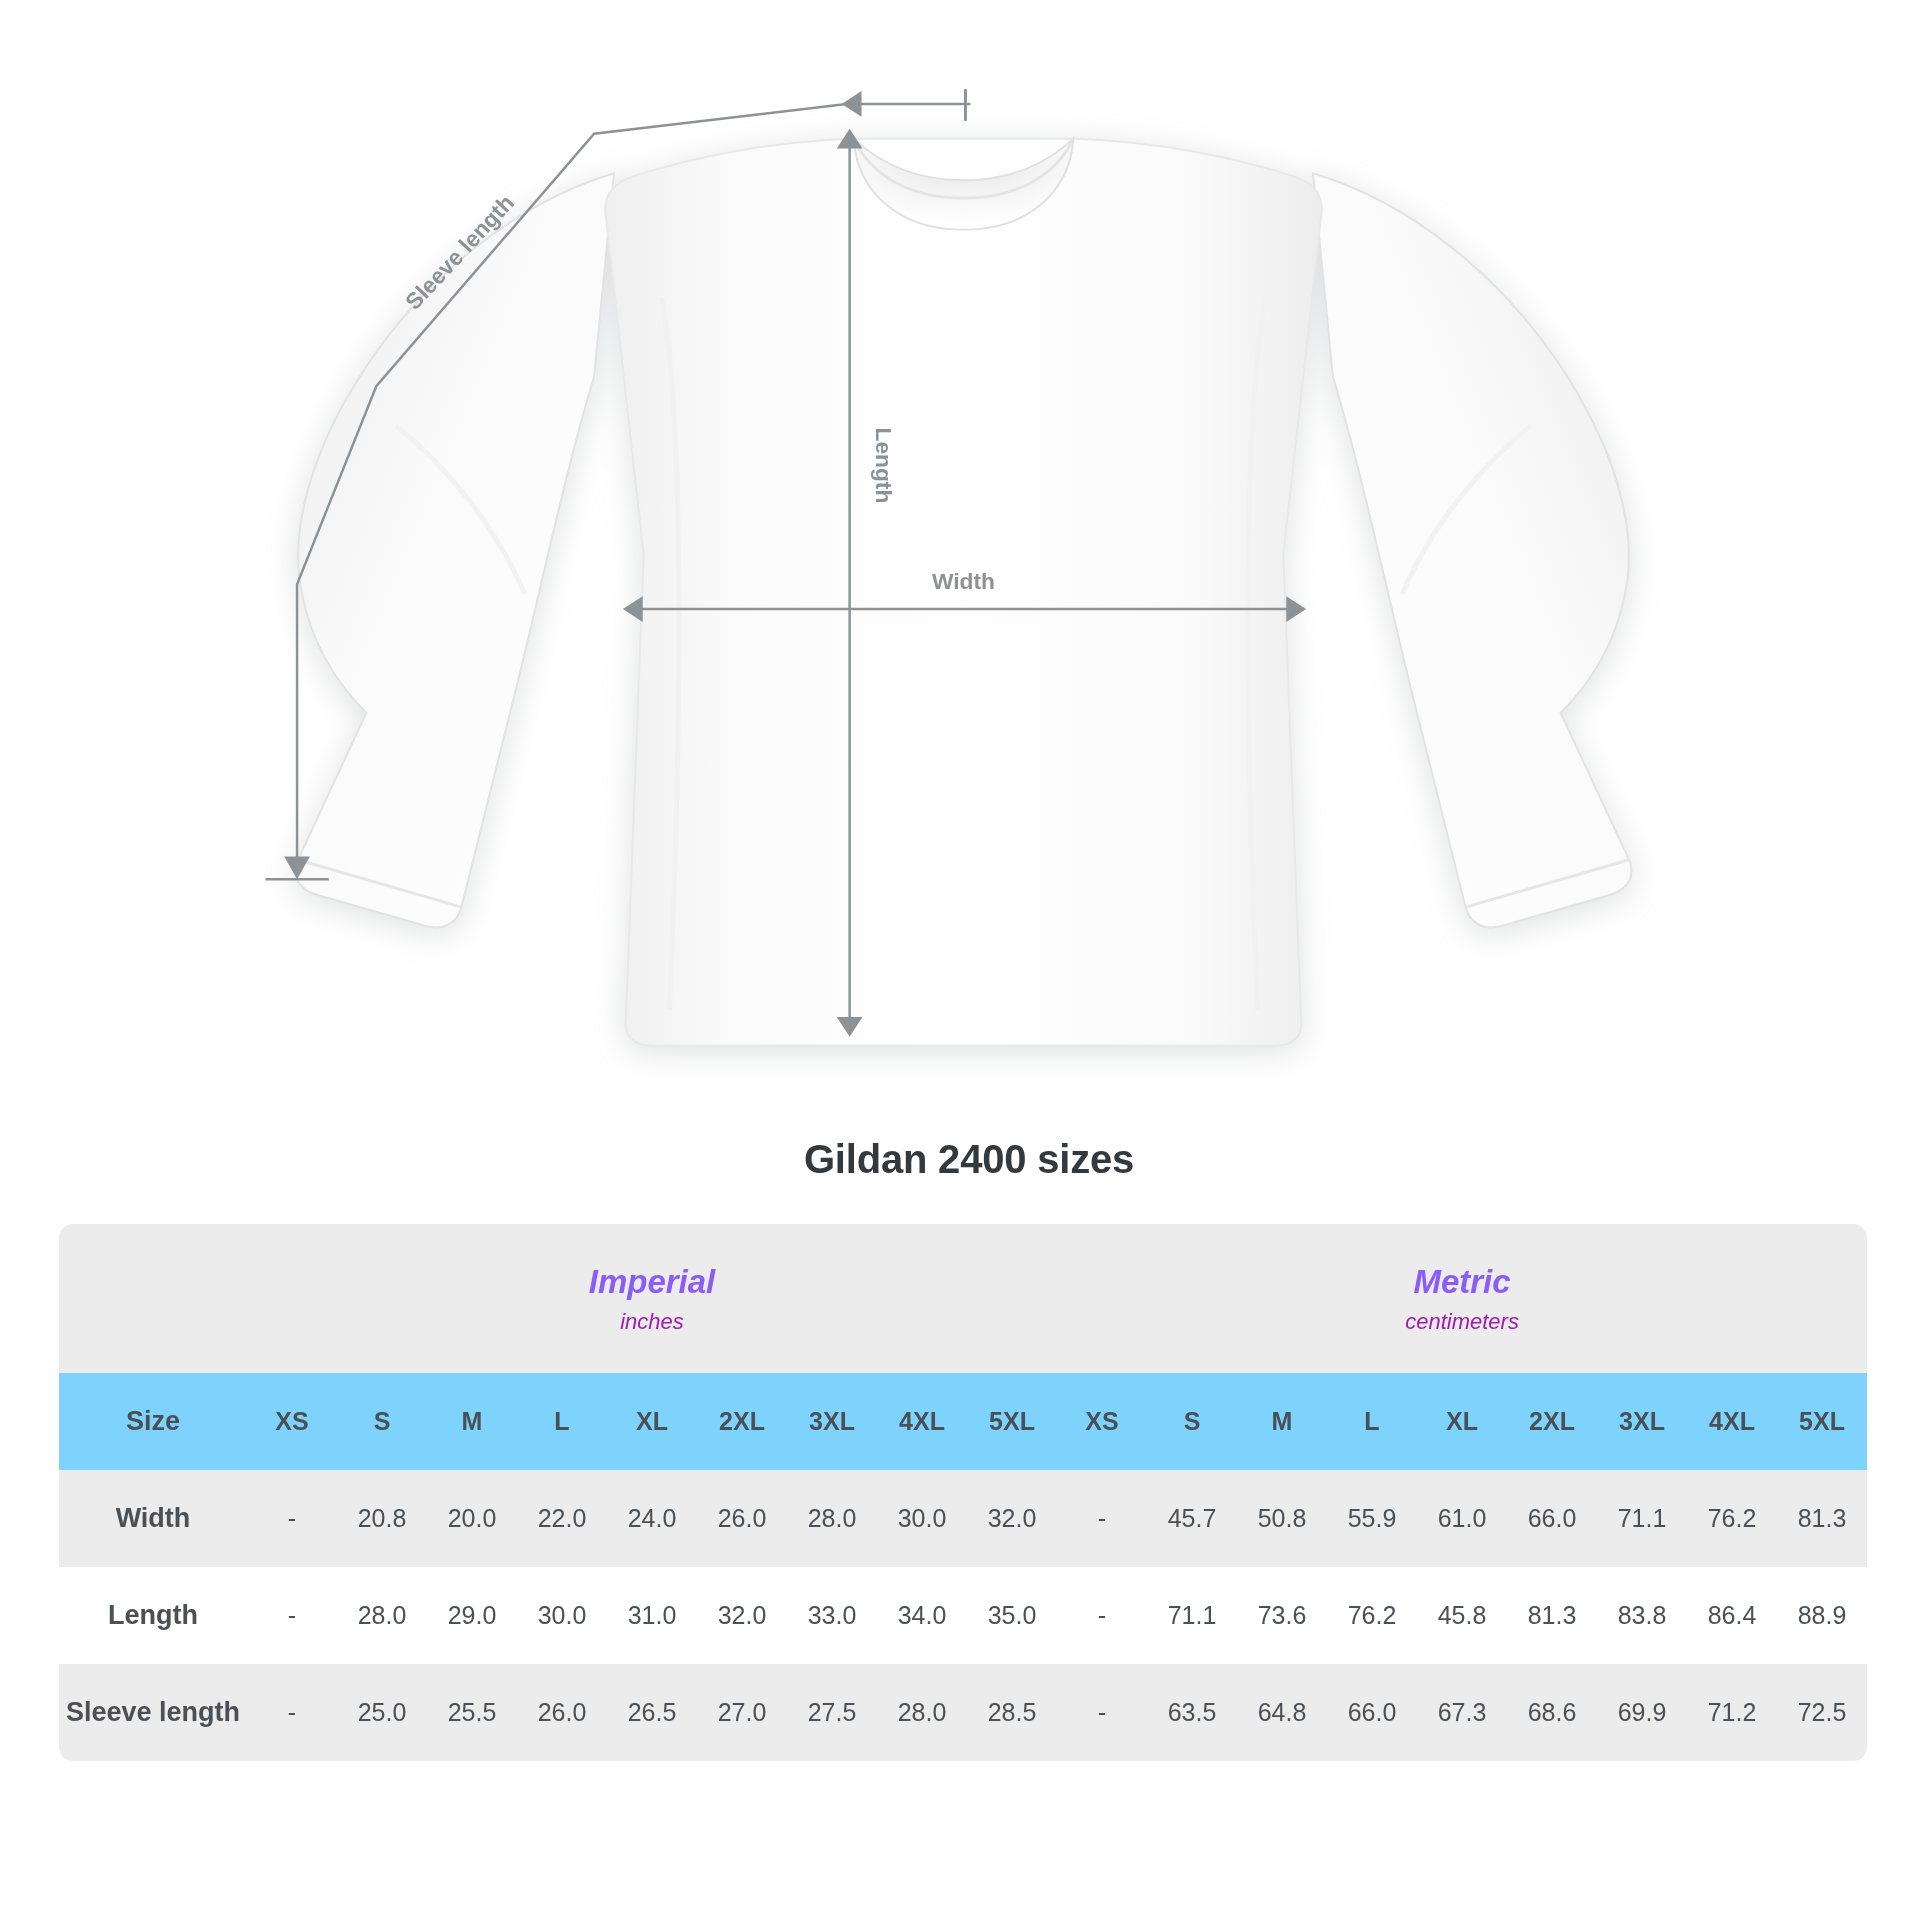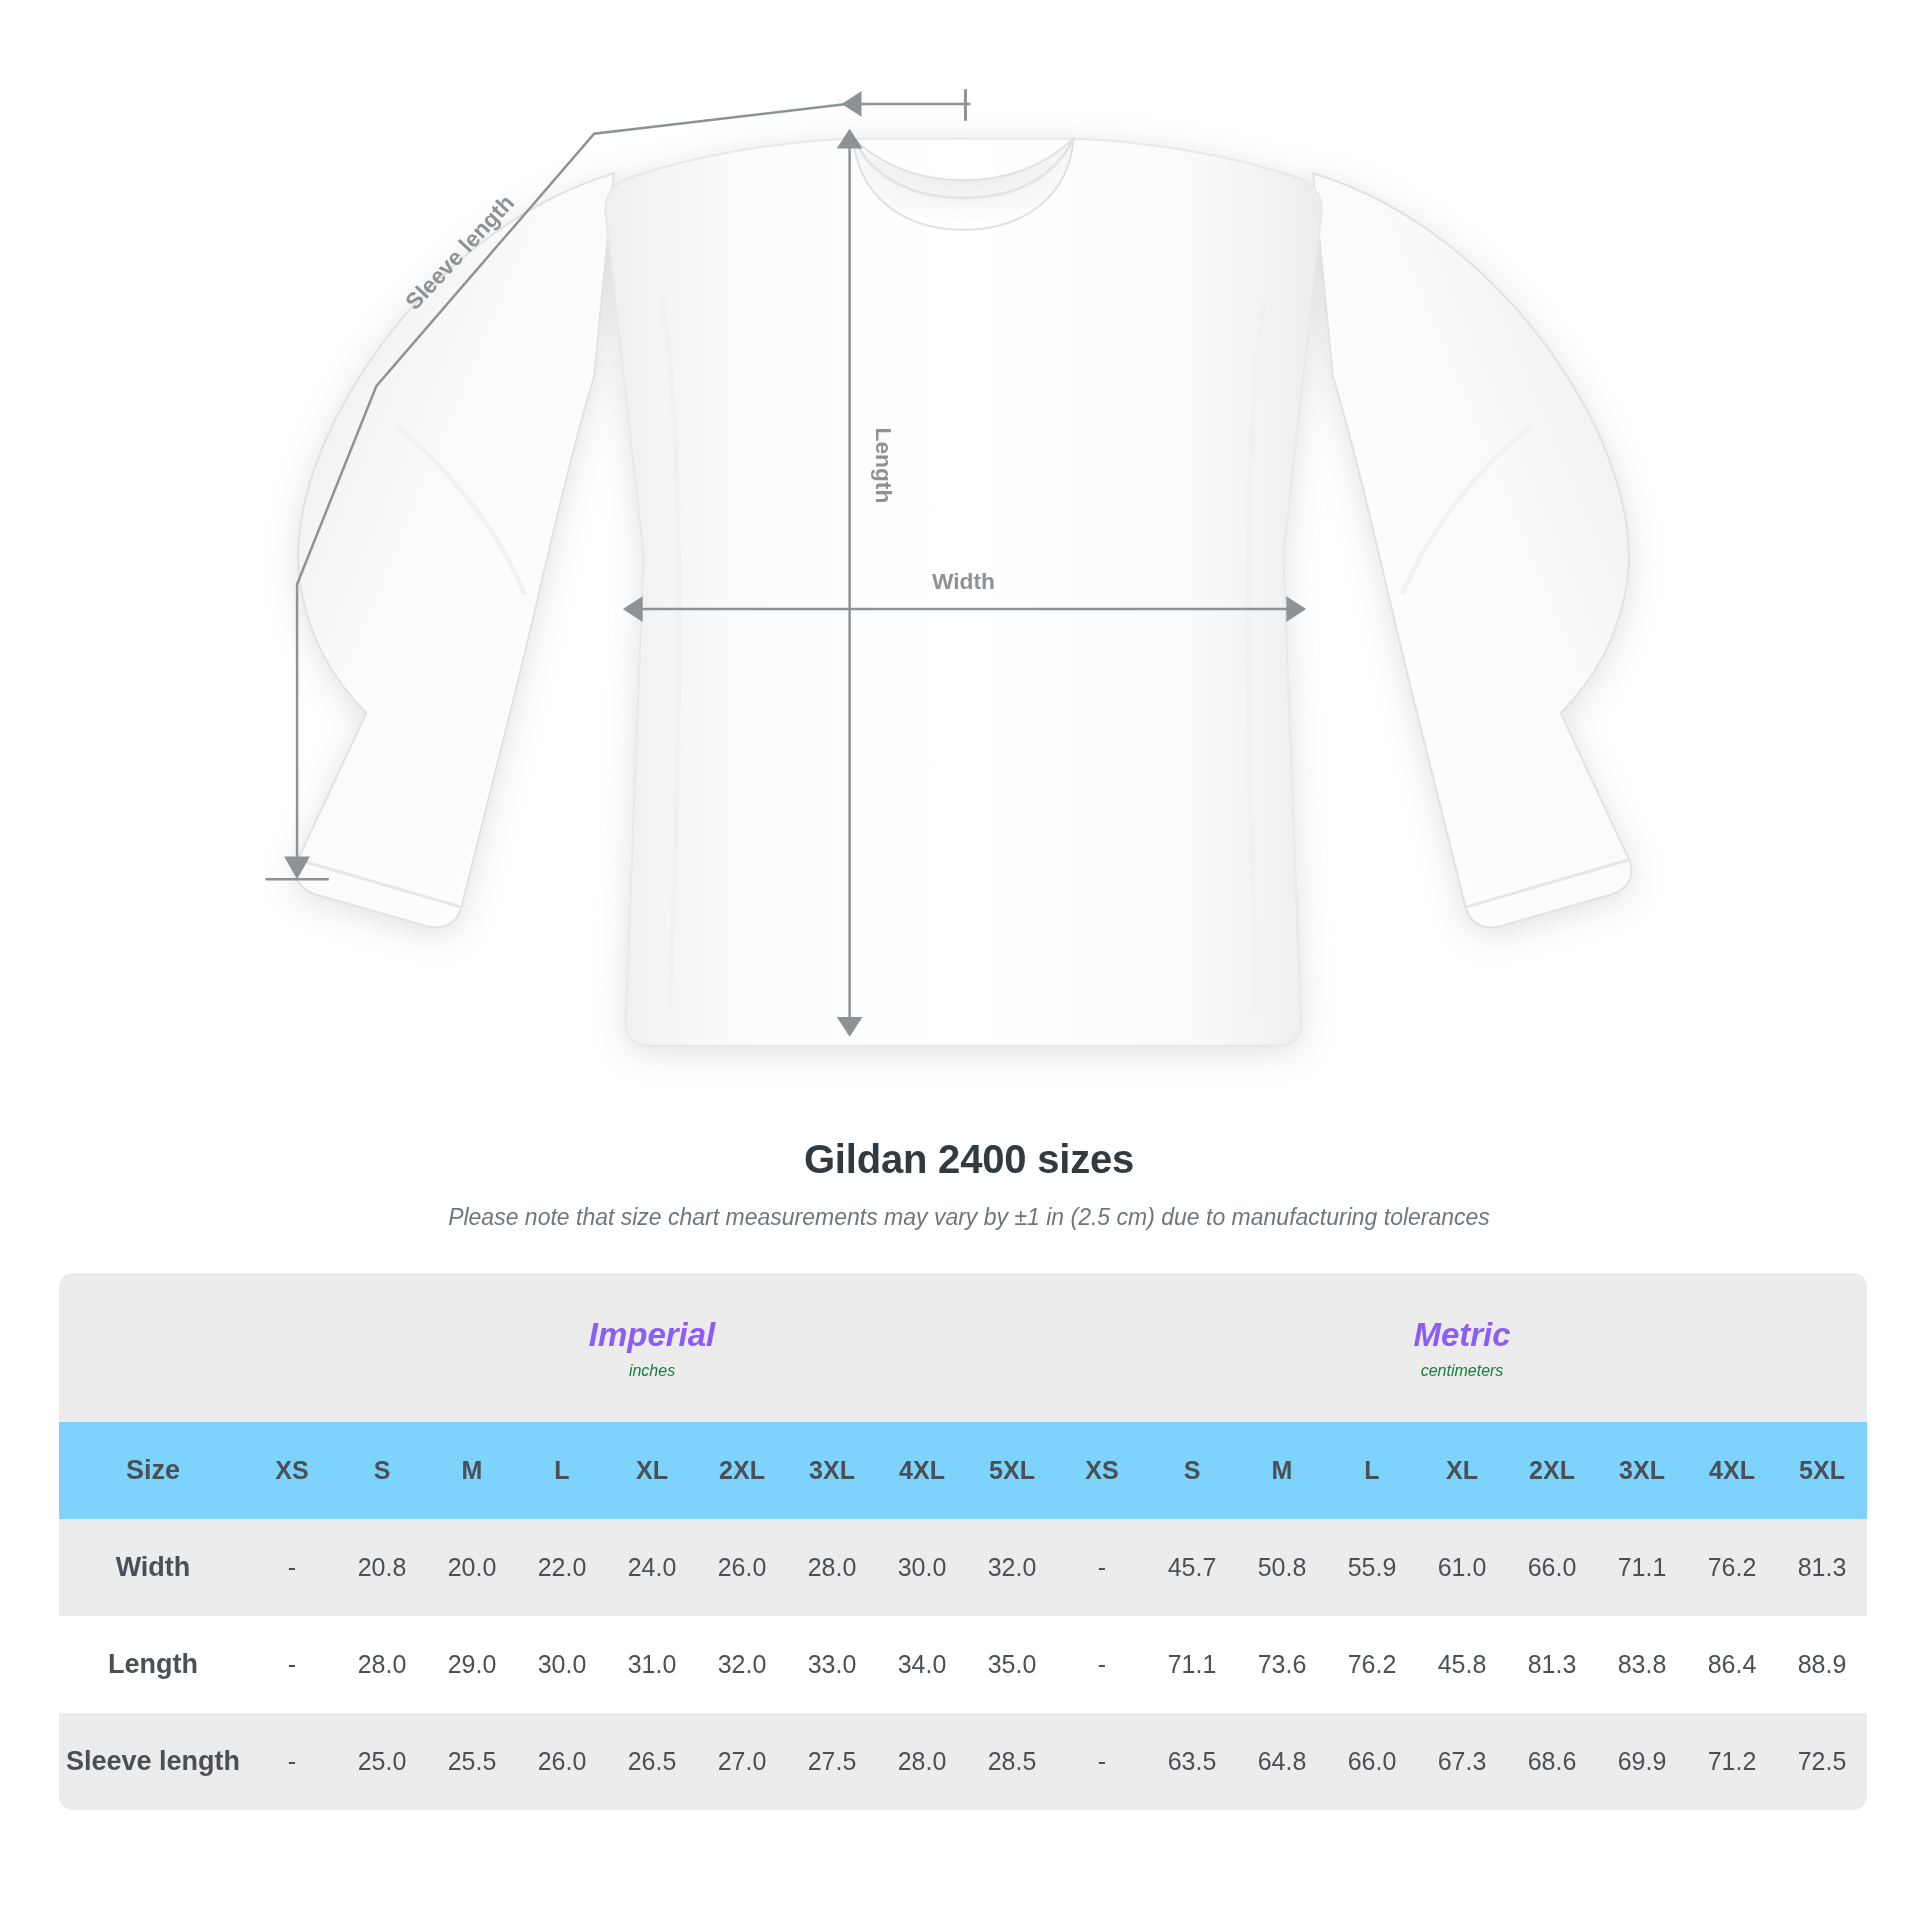--- a/index.html
+++ b/index.html
@@ -76,23 +76,23 @@
     border-top-right-radius: 14px;
   }
   .unit-name {
     font-size: 33px;
     font-weight: bold;
     font-style: italic;
     color: #8b5cf6;
     line-height: 1.2;
   }
   .unit-sub {
-    font-size: 16px;
+    font-size: 22px;
     font-style: italic;
-    color: #15803d;
+    color: #a21caf;
     margin-top: 8px;
   }
 
   .head-row td {
     background: #7dd3fc;
     height: 95px;
     font-weight: bold;
     font-size: 26px;
     color: #4a5055;
   }
@@ -235,21 +235,20 @@
     </g>
 
     <text class="dim-label" x="973" y="595" text-anchor="middle">Width</text>
     <text class="dim-label" x="885" y="470" text-anchor="middle" transform="rotate(90 885 470)">Length</text>
     <text class="dim-label" x="470" y="260" text-anchor="middle" transform="rotate(-47 470 260)">Sleeve length</text>
   </svg>
 </div>
 
 <div class="title-block">
   <h1 class="chart-title">Gildan 2400 sizes</h1>
-  <p class="chart-subtitle">Please note that size chart measurements may vary by ±1 in (2.5 cm) due to manufacturing tolerances</p>
 </div>
 
 <div class="table-wrap">
   <table class="size-table">
     <colgroup>
       <col class="col-label">
       <col class="col-val">
         <col class="col-val">
         <col class="col-val">
         <col class="col-val">

